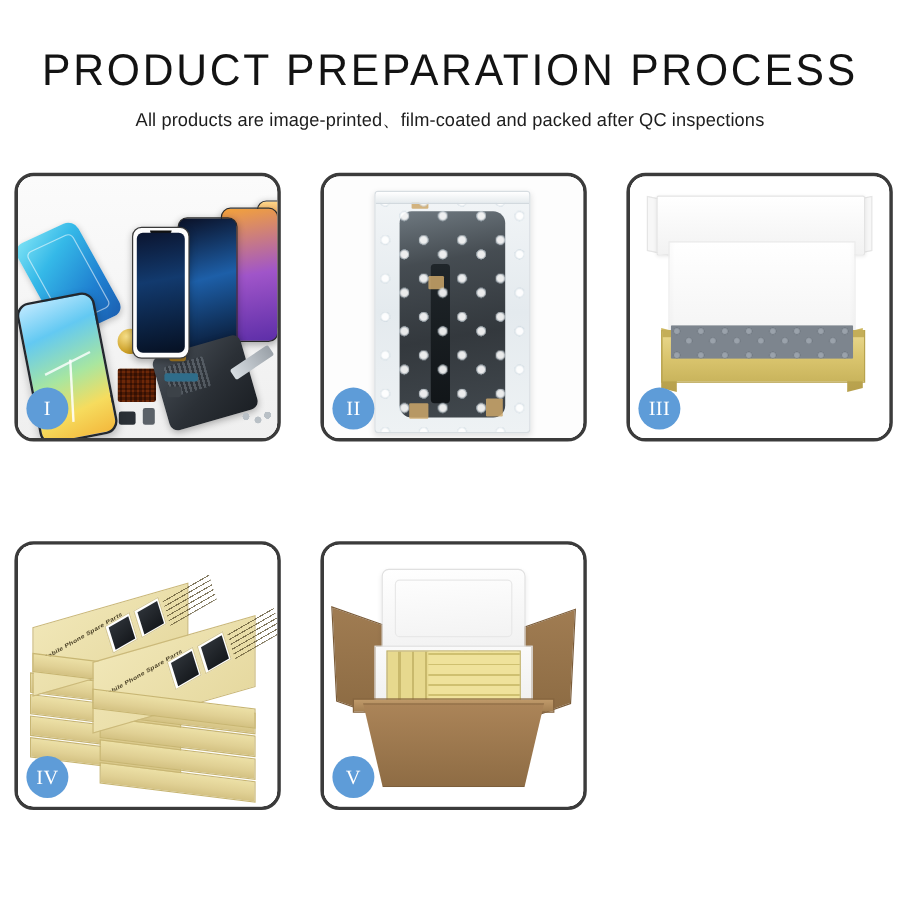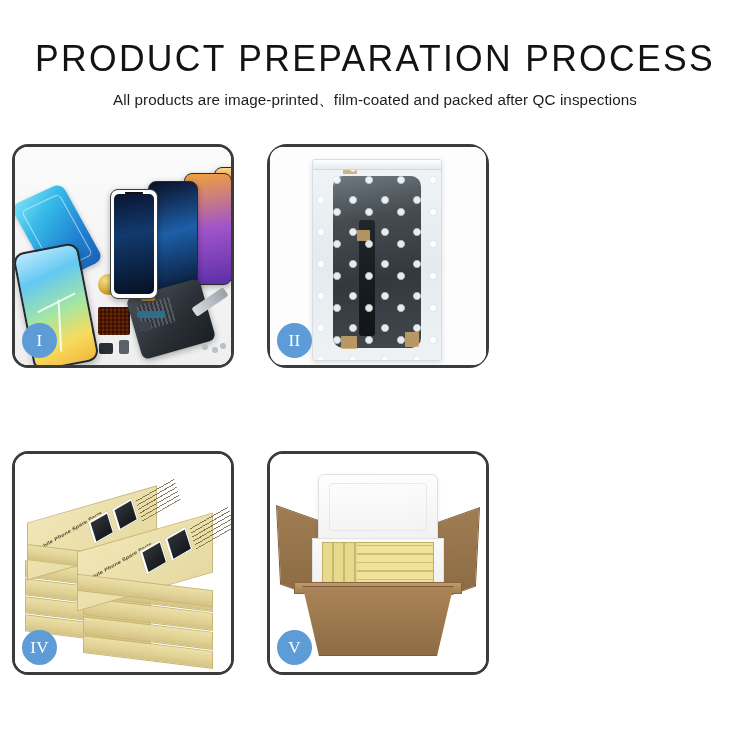--- a/index.html
+++ b/index.html
@@ -61,21 +61,21 @@
     overflow: visible;
   }
   .panel-inner {
     position: absolute;
     inset: 0;
     border-radius: 13px;
     overflow: hidden;
     background: #fefefe;
   }
   .p1 { left: 0px;   top: 0px; }
-  .p2 { left: 255px; top: 0px; border-radius: 20px; }
+  .p2 { left: 255px; top: 0px; }
   .p3 { left: 510px; top: 0px; }
   .p4 { left: 0px;   top: 307px; }
   .p5 { left: 255px; top: 307px; }
   .p6 { left: 510px; top: 307px; }
 
   
   .badge {
     position: absolute;
     left: 7px;
     bottom: 7px;
@@ -469,20 +469,35 @@
           <div class="tape tp3"></div>
           <div class="tape tp4"></div>
           <div class="bubbles"></div>
           <div class="bagseal"></div>
         </div>
       </div>
     </div>
     <div class="badge">II</div>
   </div>
 
+  <div class="panel p3">
+    <div class="panel-inner">
+      <div class="scene3">
+        <div class="lid3flapL"></div>
+        <div class="lid3flapR"></div>
+        <div class="lid3"></div>
+        <div class="foam3"></div>
+        <div class="boxside3"></div>
+        <div class="boxsideR3"></div>
+        <div class="boxbase3"></div>
+        <div class="grayfill3"></div>
+      </div>
+    </div>
+    <div class="badge">III</div>
+  </div>
 
   <div class="panel p4">
     <div class="panel-inner">
       <div class="scene4">
         <div class="stack">
 
           <div class="kbox" style="left:4px;  top:94px;  width:124px; height:15px; transform:skewY(7deg);"></div>
           <div class="kbox" style="left:4px;  top:112px; width:124px; height:15px; transform:skewY(7deg);"></div>
           <div class="kbox" style="left:4px;  top:130px; width:124px; height:15px; transform:skewY(7deg);"></div>
           <div class="kbox" style="left:4px;  top:148px; width:124px; height:15px; transform:skewY(7deg);"></div>

